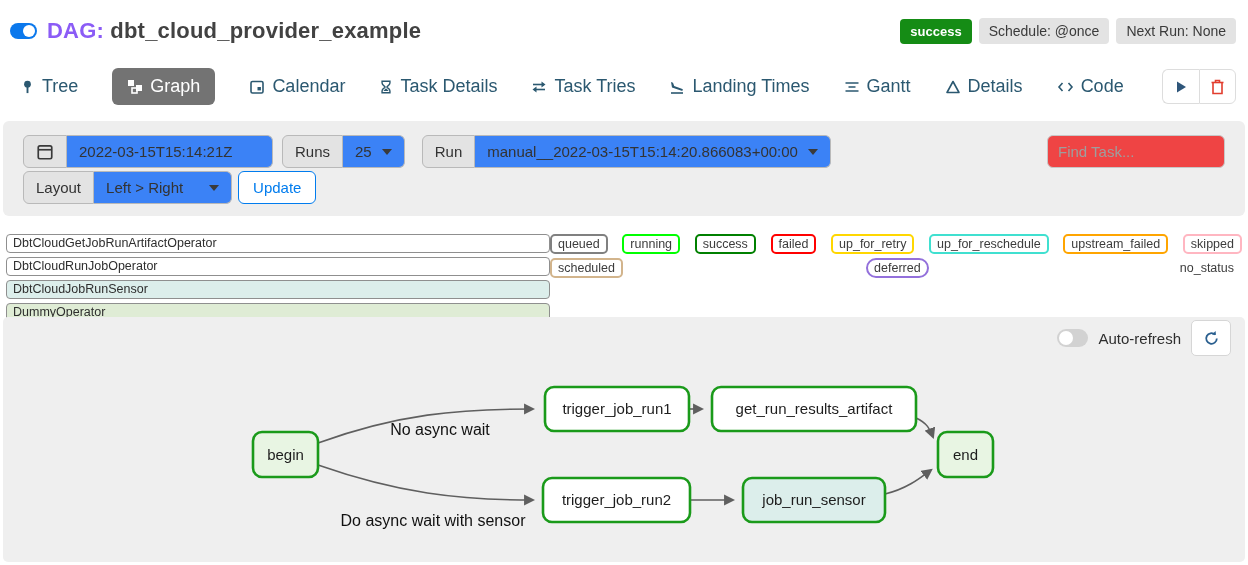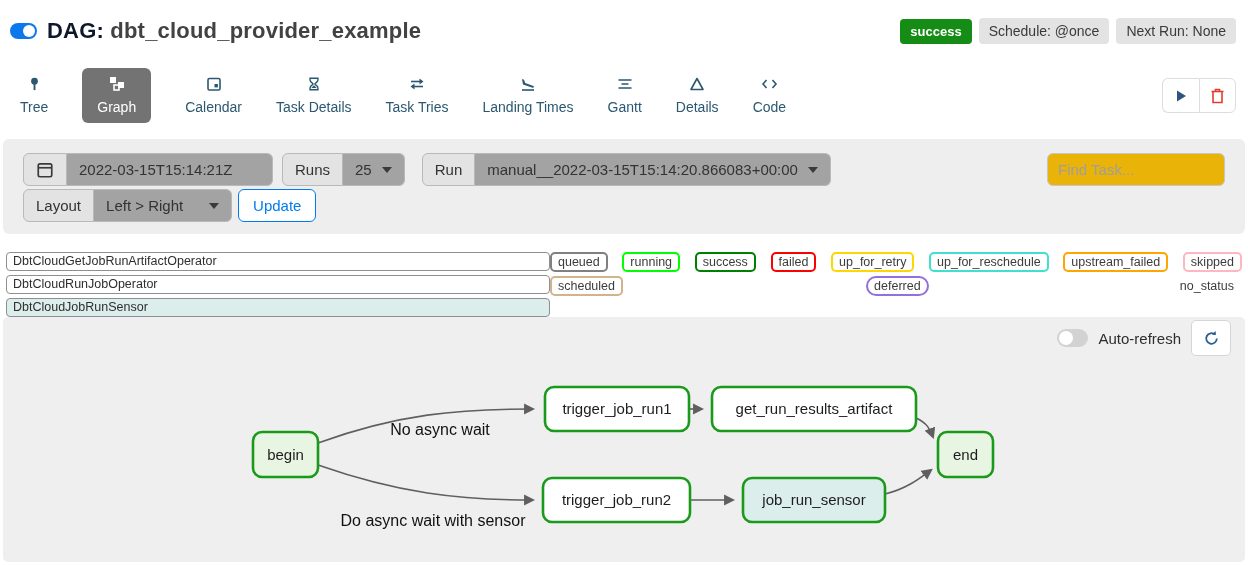--- a/index.html
+++ b/index.html
@@ -7,54 +7,54 @@
   body {
     width:1248px; height:565px; overflow:hidden;
     font-family:"Liberation Sans", sans-serif; color:#3f3f3f;
     position:relative;
   }
   
   .header-row{ display:flex; align-items:center; padding:18px 12px 0 10px; }
   .toggle{ width:27px; height:16px; border-radius:9px; background:#0b78ec; position:relative; flex:0 0 auto; cursor:pointer;}
   .toggle .knob{ position:absolute; top:2px; right:2px; width:12px; height:12px; border-radius:50%; background:#fff; }
   .page-title{ font-size:22px; font-weight:bold; margin-left:10px; letter-spacing:.2px; }
-  .page-title .muted{ color:#0f172a;text-align:center; }
+  .page-title .muted{ color:#8b5cf6;text-align:center; }
   .page-title .dagname{ color:#424242; }
   .header-badges{ margin-left:auto; display:flex; gap:7px; align-items:center; }
   .badge{ font-size:14px; padding:5px 10px; border-radius:4px; background:#e3e3e3; color:#3a3a3a; white-space:nowrap; }
   .badge.success{ background:#158c15; color:#fff; font-weight:bold; font-size:13px; }
 
   
   .tabs-row{ display:flex; align-items:center; margin-top:24px; padding:0 12px 0 20px; }
   .tabs{ display:flex; align-items:center; gap:34px; }
-  .tab{ display:flex; align-items:center; gap:7px; font-size:14px; color:#2b5870; cursor:pointer; padding:8px 0; white-space:nowrap;flex-direction:column; }
+  .tab{ display:flex; align-items:center; gap:7px; font-size:18px; color:#2b5870; cursor:pointer; padding:8px 0; white-space:nowrap; }
   .tab.active{ background:#737373; color:#fff; border-radius:6px; padding:8px 15px; }
   .tab svg{ display:block; }
   .tab .ic{ stroke:#2b5870; fill:none; stroke-width:1.6; }
   .tab .icf{ fill:#2b5870; stroke:none; }
   .tab.active .ic{ stroke:#fff; }
   .tab.active .icf{ fill:#fff; }
   .dag-actions{ margin-left:auto; display:flex; }
   .dag-actions .abtn{ width:37px; height:35px; background:#fff; border:1px solid #ddd; display:flex; align-items:center; justify-content:center; cursor:pointer; }
   .dag-actions .abtn:first-child{ border-radius:6px 0 0 6px; border-right:none; }
   .dag-actions .abtn:last-child{ border-radius:0 6px 6px 0; }
 
   
   .filter-panel{ margin:16px 3px 0 3px; background:#eeeeee; border-radius:6px; padding:14px 20px 12px 20px; }
   .f-row{ display:flex; align-items:center; }
   .f-row + .f-row{ margin-top:3px; }
   .igroup{ display:flex; align-items:stretch; height:33px; border-radius:6px; }
   .iseg{ display:flex; align-items:center; border:1px solid #b9b9b9; background:#e3e3e3; font-size:15px; color:#333; padding:0 12px; }
   .iseg.first{ border-radius:6px 0 0 6px; }
   .iseg.last{ border-radius:0 6px 6px 0; border-left:none; }
-  .iseg.white{ background:#a3a3a3; }
+  .iseg.white{ background:#3b82f6; }
   .iseg.sel{ cursor:pointer; }
   .chev{ width:0; height:0; border-left:5px solid transparent; border-right:5px solid transparent; border-top:6px solid #3a3a3a; margin-left:10px; }
   .spacer{ flex:1; }
-  .find-task{ width:178px; height:33px; border:1px solid #c7c7c7; border-radius:6px; background:#eab308; font-size:15px; padding:0 10px; color:#333; font-family:"Liberation Sans",sans-serif;}
+  .find-task{ width:178px; height:33px; border:1px solid #c7c7c7; border-radius:6px; background:#ef4444; font-size:15px; padding:0 10px; color:#333; font-family:"Liberation Sans",sans-serif;}
   .find-task::placeholder{ color:#9e9e9e; }
   .update-btn{ margin-left:6px; height:33px; background:#fff; border:1px solid #017cee; color:#017cee; font-size:15px; border-radius:6px; padding:0 14px; cursor:pointer; font-family:"Liberation Sans",sans-serif;}
 
   
   .legend{ display:flex; margin-top:18px; padding:0 6px; align-items:flex-start; }
   .ops{ width:544px; display:flex; flex-wrap:wrap; gap:4px 6px;flex-direction:column; }
   .states{ flex:1; display:flex; flex-wrap:wrap; gap:4px 6px; padding-left:0;justify-content:space-between; }
   .lbadge{ font-size:12.5px; color:#2e2e2e; border:1px solid #8f8f8f; border-radius:4px; padding:1px 6px 2px 6px; background:#fff; white-space:nowrap; }
   .sbadge{ font-size:12.5px; color:#3c3c3c; border:2px solid transparent; border-radius:5px; padding:1px 6px; background:transparent; white-space:nowrap; }
 

